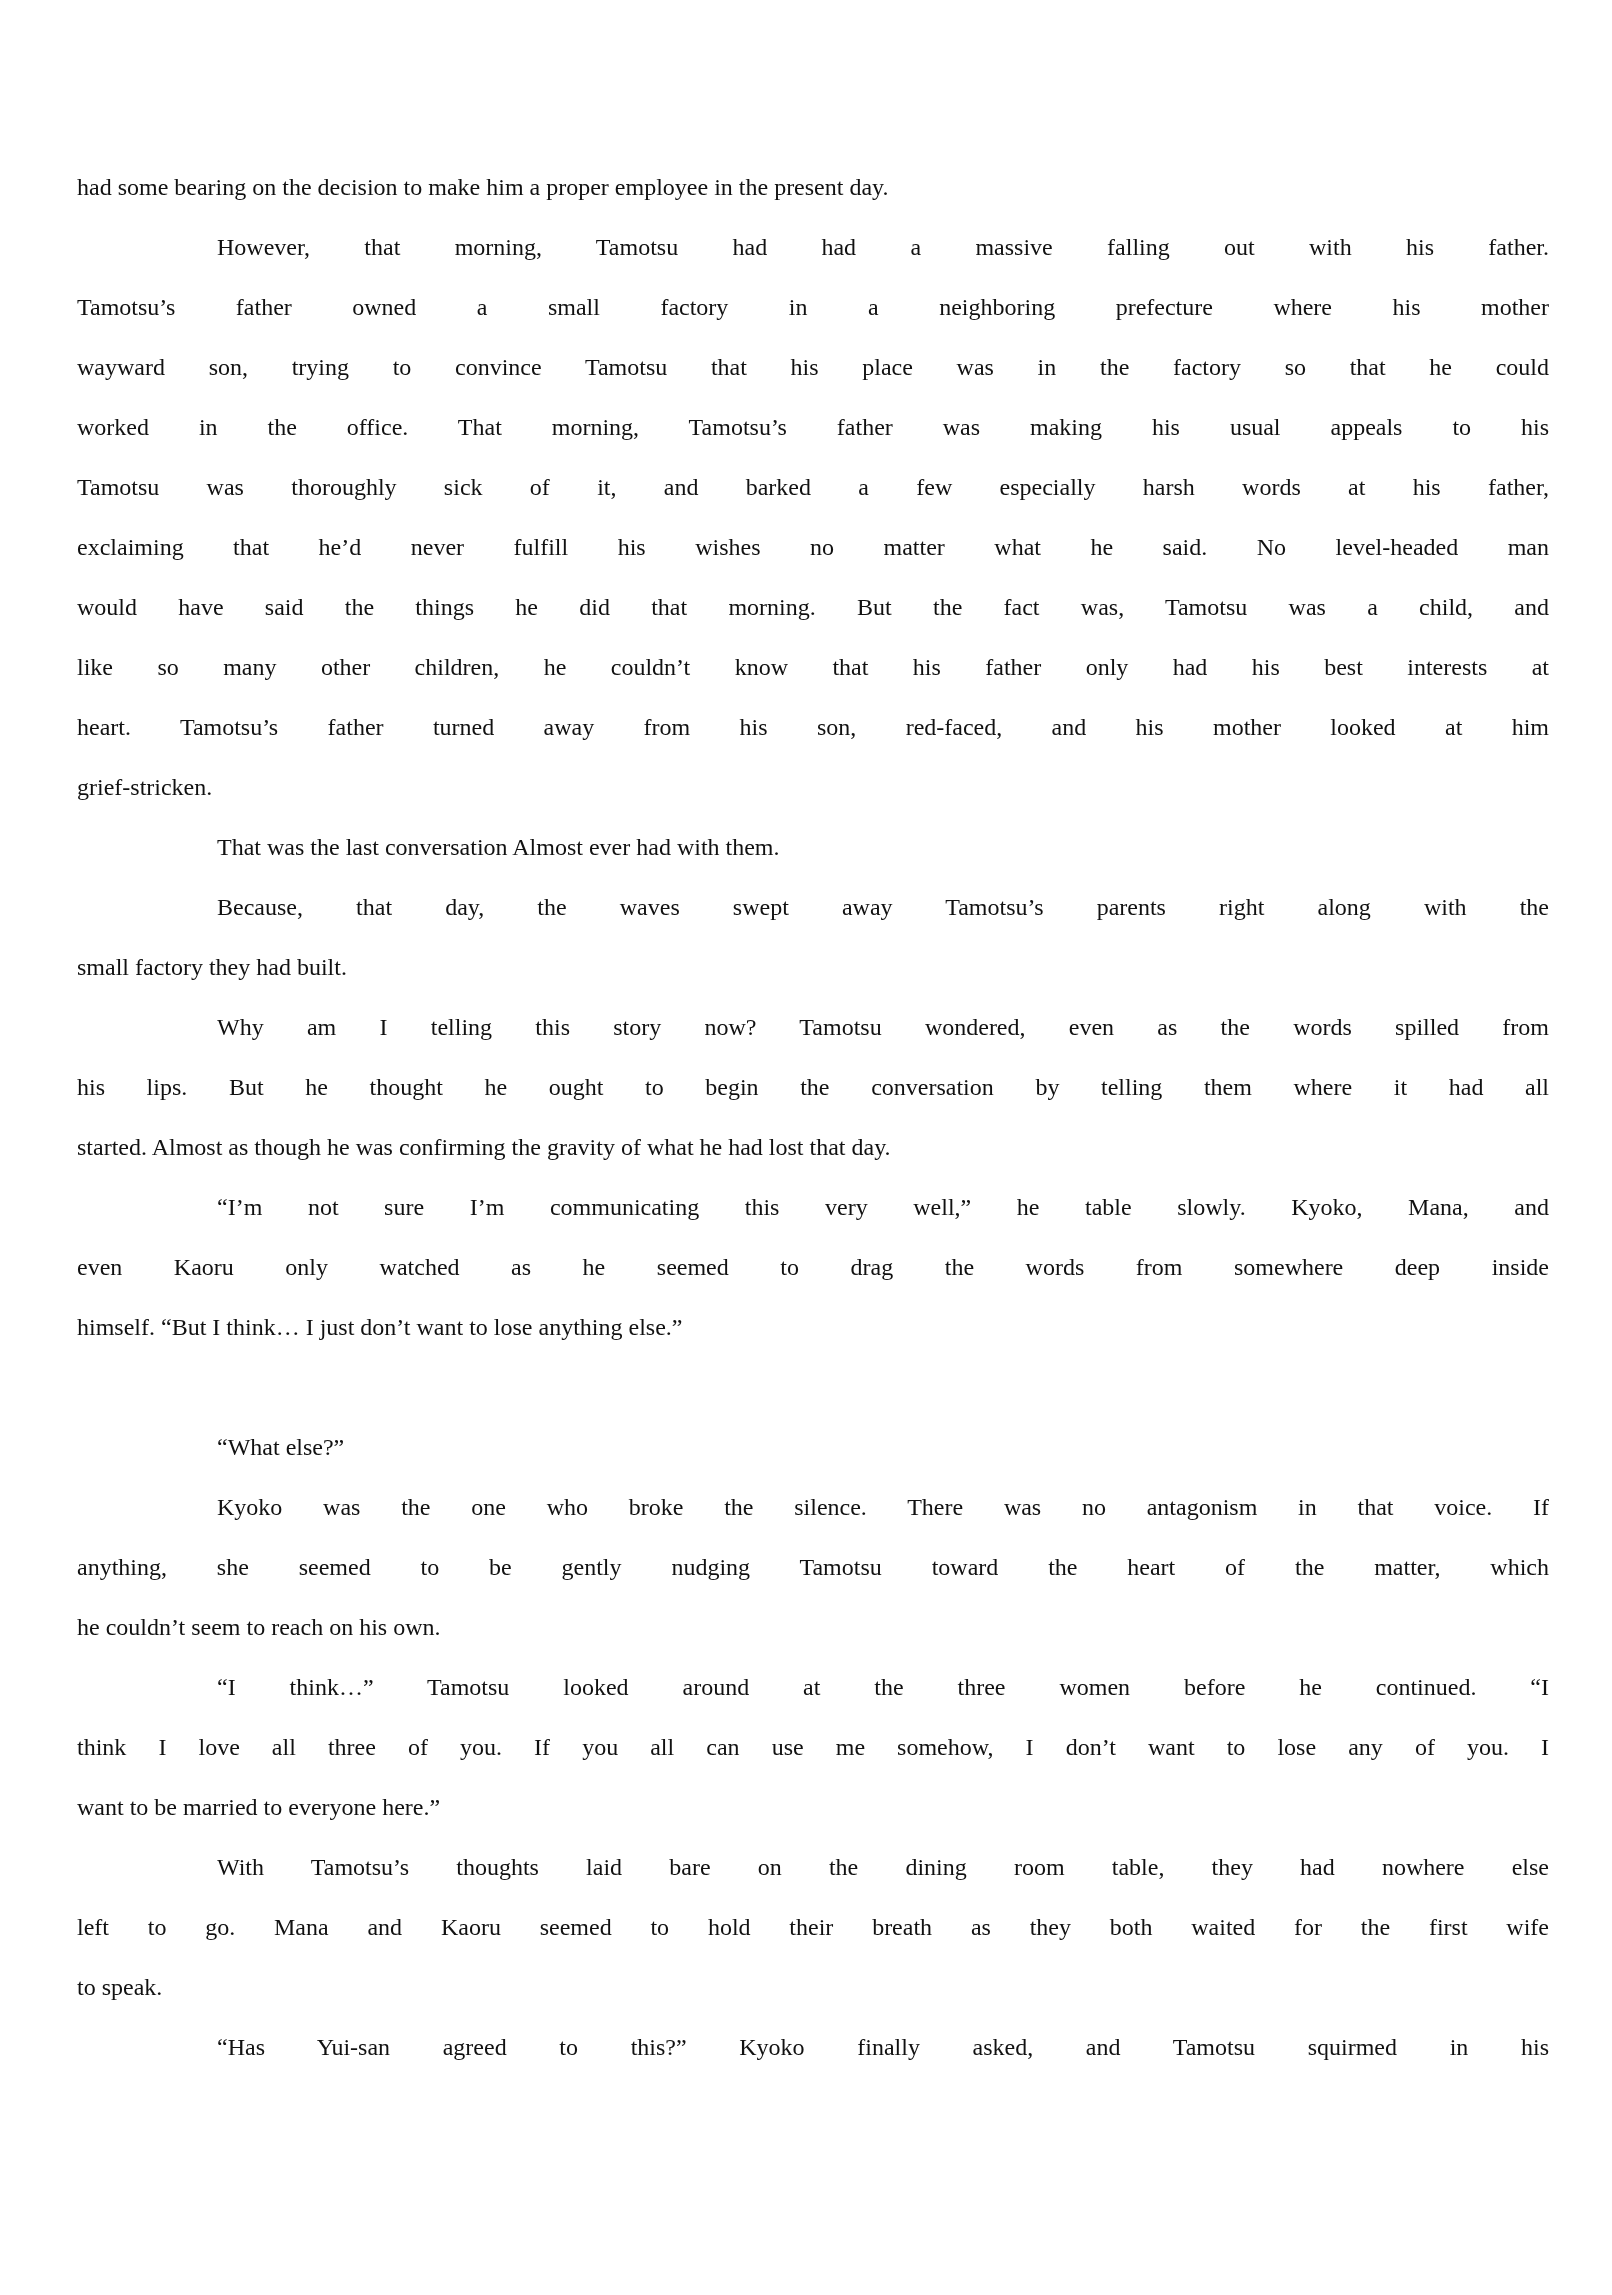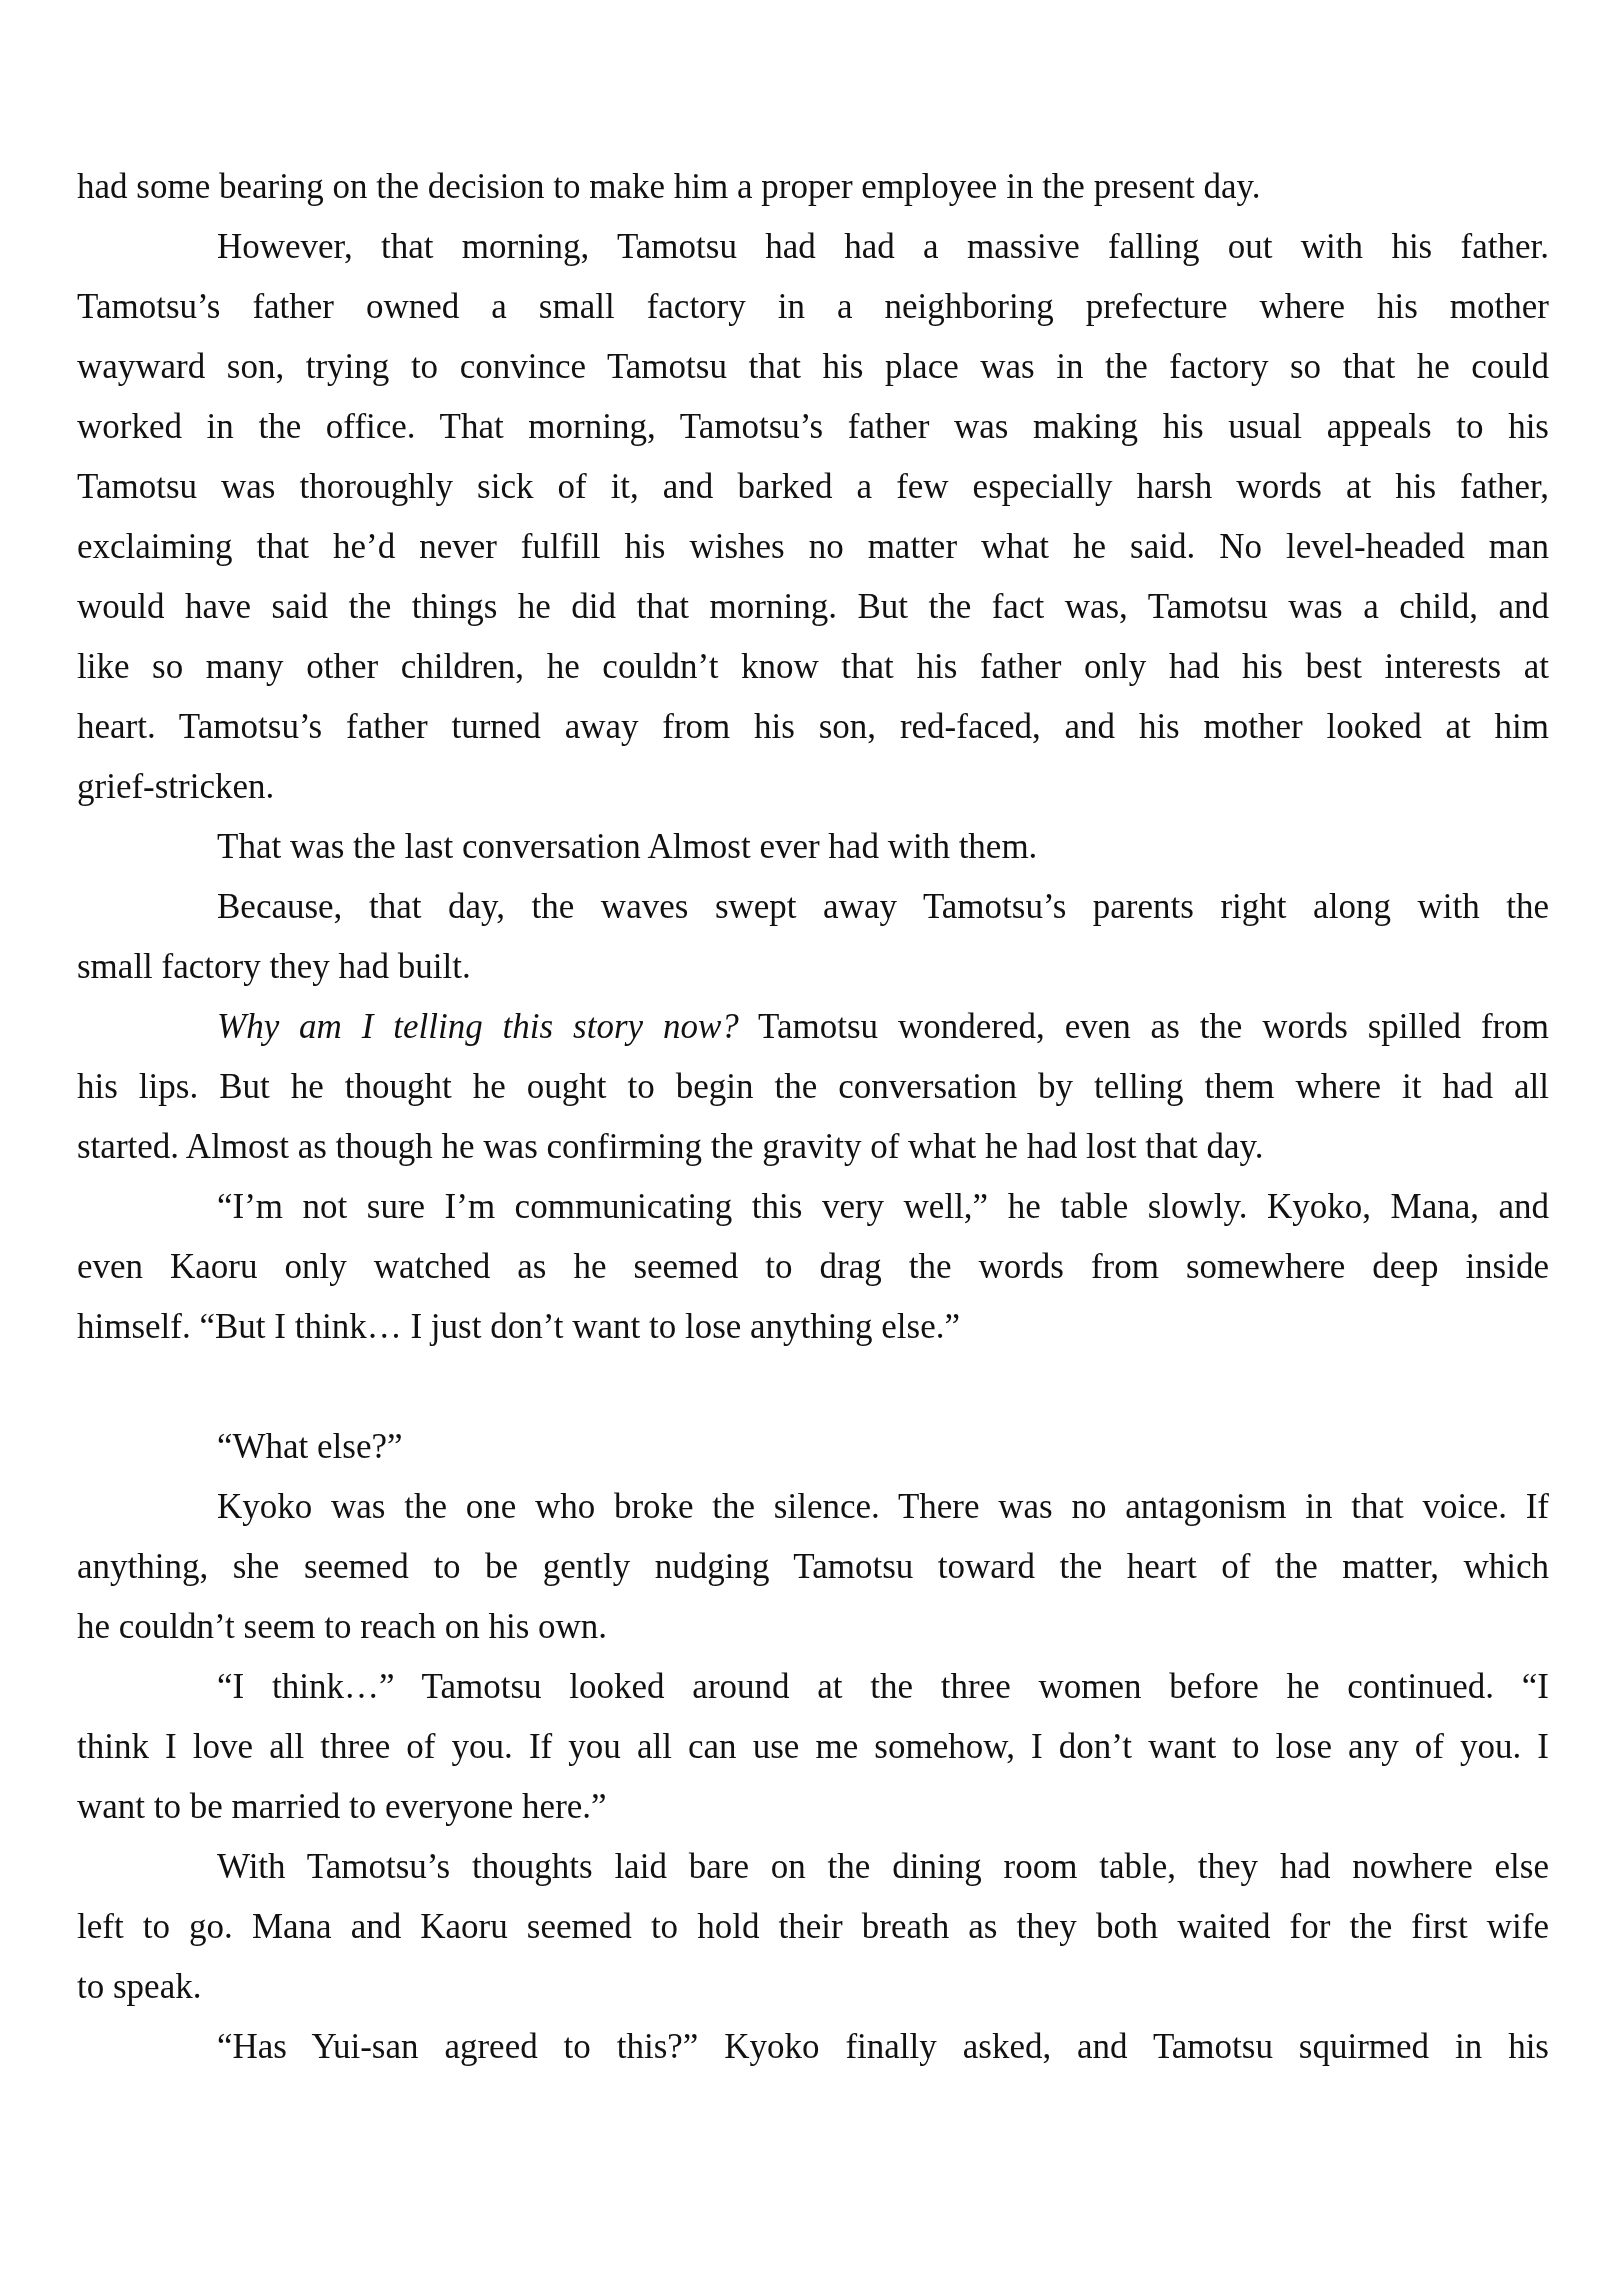--- a/index.html
+++ b/index.html
@@ -1,29 +1,29 @@
 <!DOCTYPE html>
 <html style="font-size:10px"><head>
 <meta charset="utf-8">
 <style>
   html, body { margin: 0; padding: 0; background: #ffffff; }
   body { width: 1613px; height: 2295px; position: relative; overflow: hidden; }
   .page {
     position: absolute; left: 77px; top: 157px; width: 1472px;
     font-family: "Liberation Serif", "DejaVu Serif", serif;
-    font-size: 35px; color: #111111;
+    font-size: 24px; color: #111111;
   }
   .line {
     display: block; height: 60px; line-height: 60px;
     white-space: nowrap; overflow: visible;
   }
   .line.full { text-align: justify; text-align-last: justify; white-space: normal; overflow: hidden; }
   .line.indent { padding-left: 140px; }
   .line.blank { }
-  .it { font-style: italic; }
+  .it { }
 </style>
 </head>
 <body>
 
 <div class="page">
   <div class="line"><span>had some bearing on the decision to make him a proper employee in the present day.</span></div>
   <div class="line indent full"><span>However, that morning, Tamotsu had had a massive falling out with his father.</span></div>
   <div class="line full"><span>Tamotsu’s father owned a small factory in a neighboring prefecture where his mother</span></div>
   <div class="line full"><span>wayward son, trying to convince Tamotsu that his place was in the factory so that he could</span></div>
   <div class="line full"><span>worked in the office. That morning, Tamotsu’s father was making his usual appeals to his</span></div>

